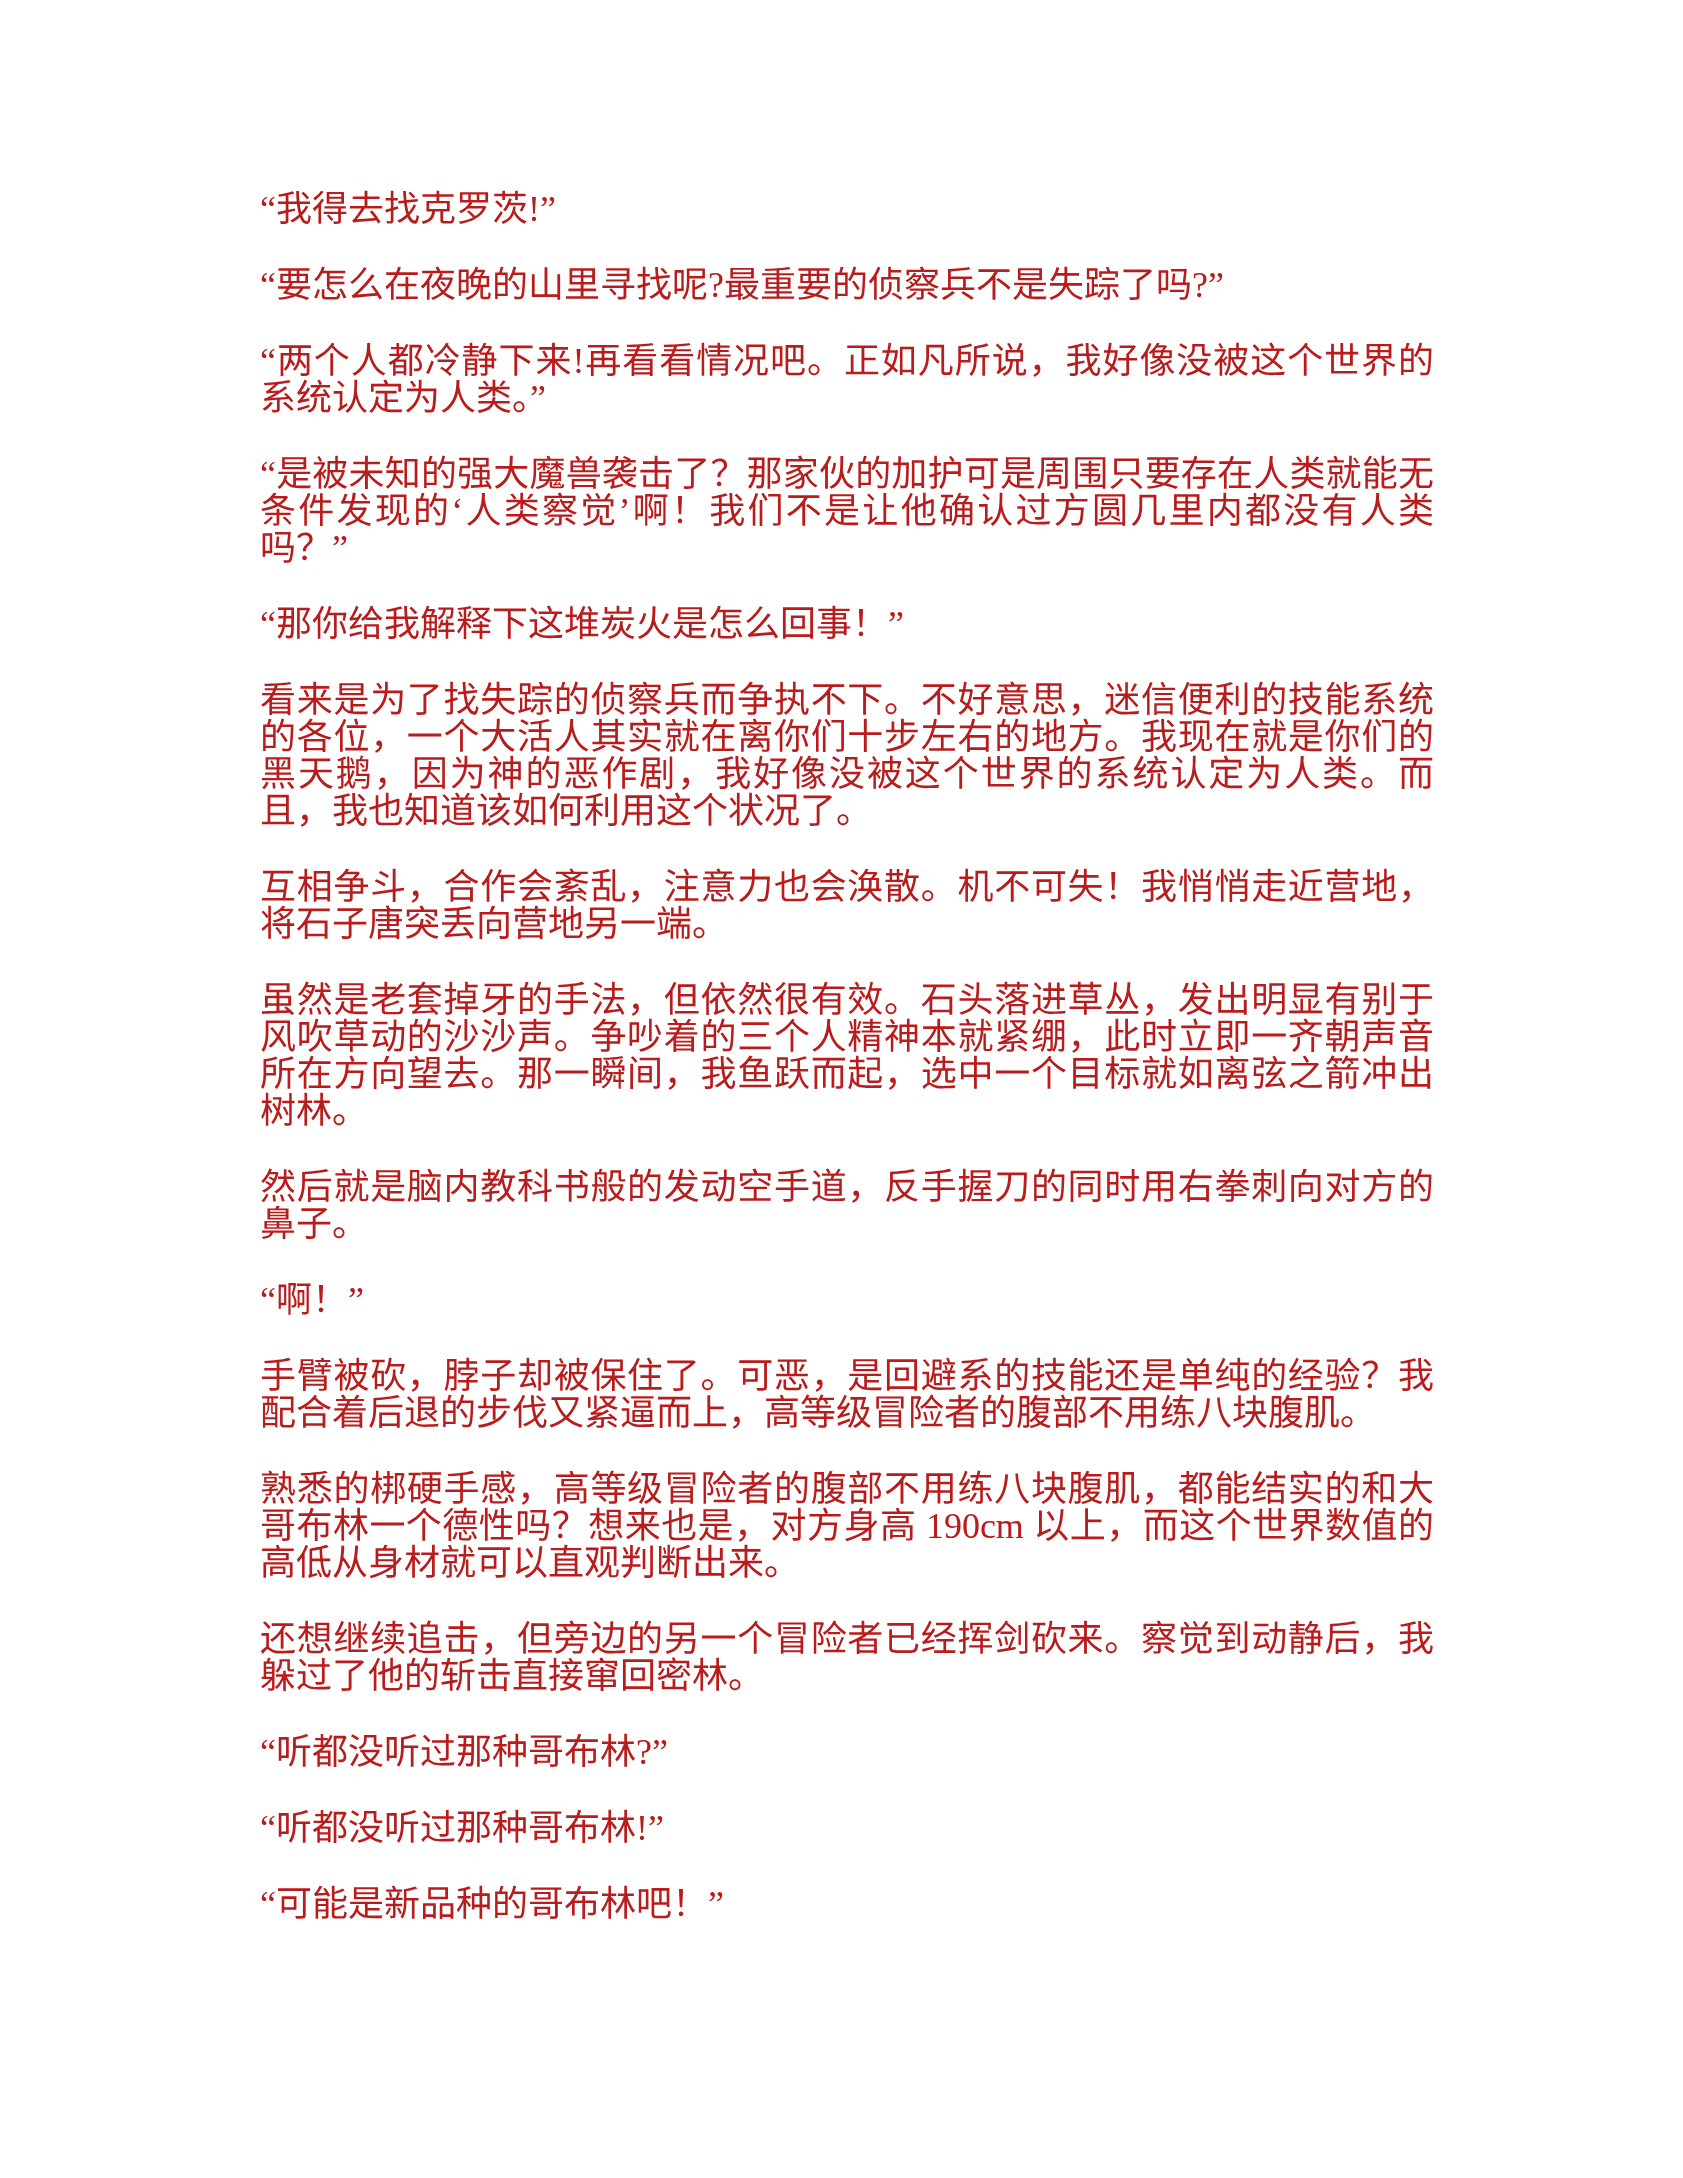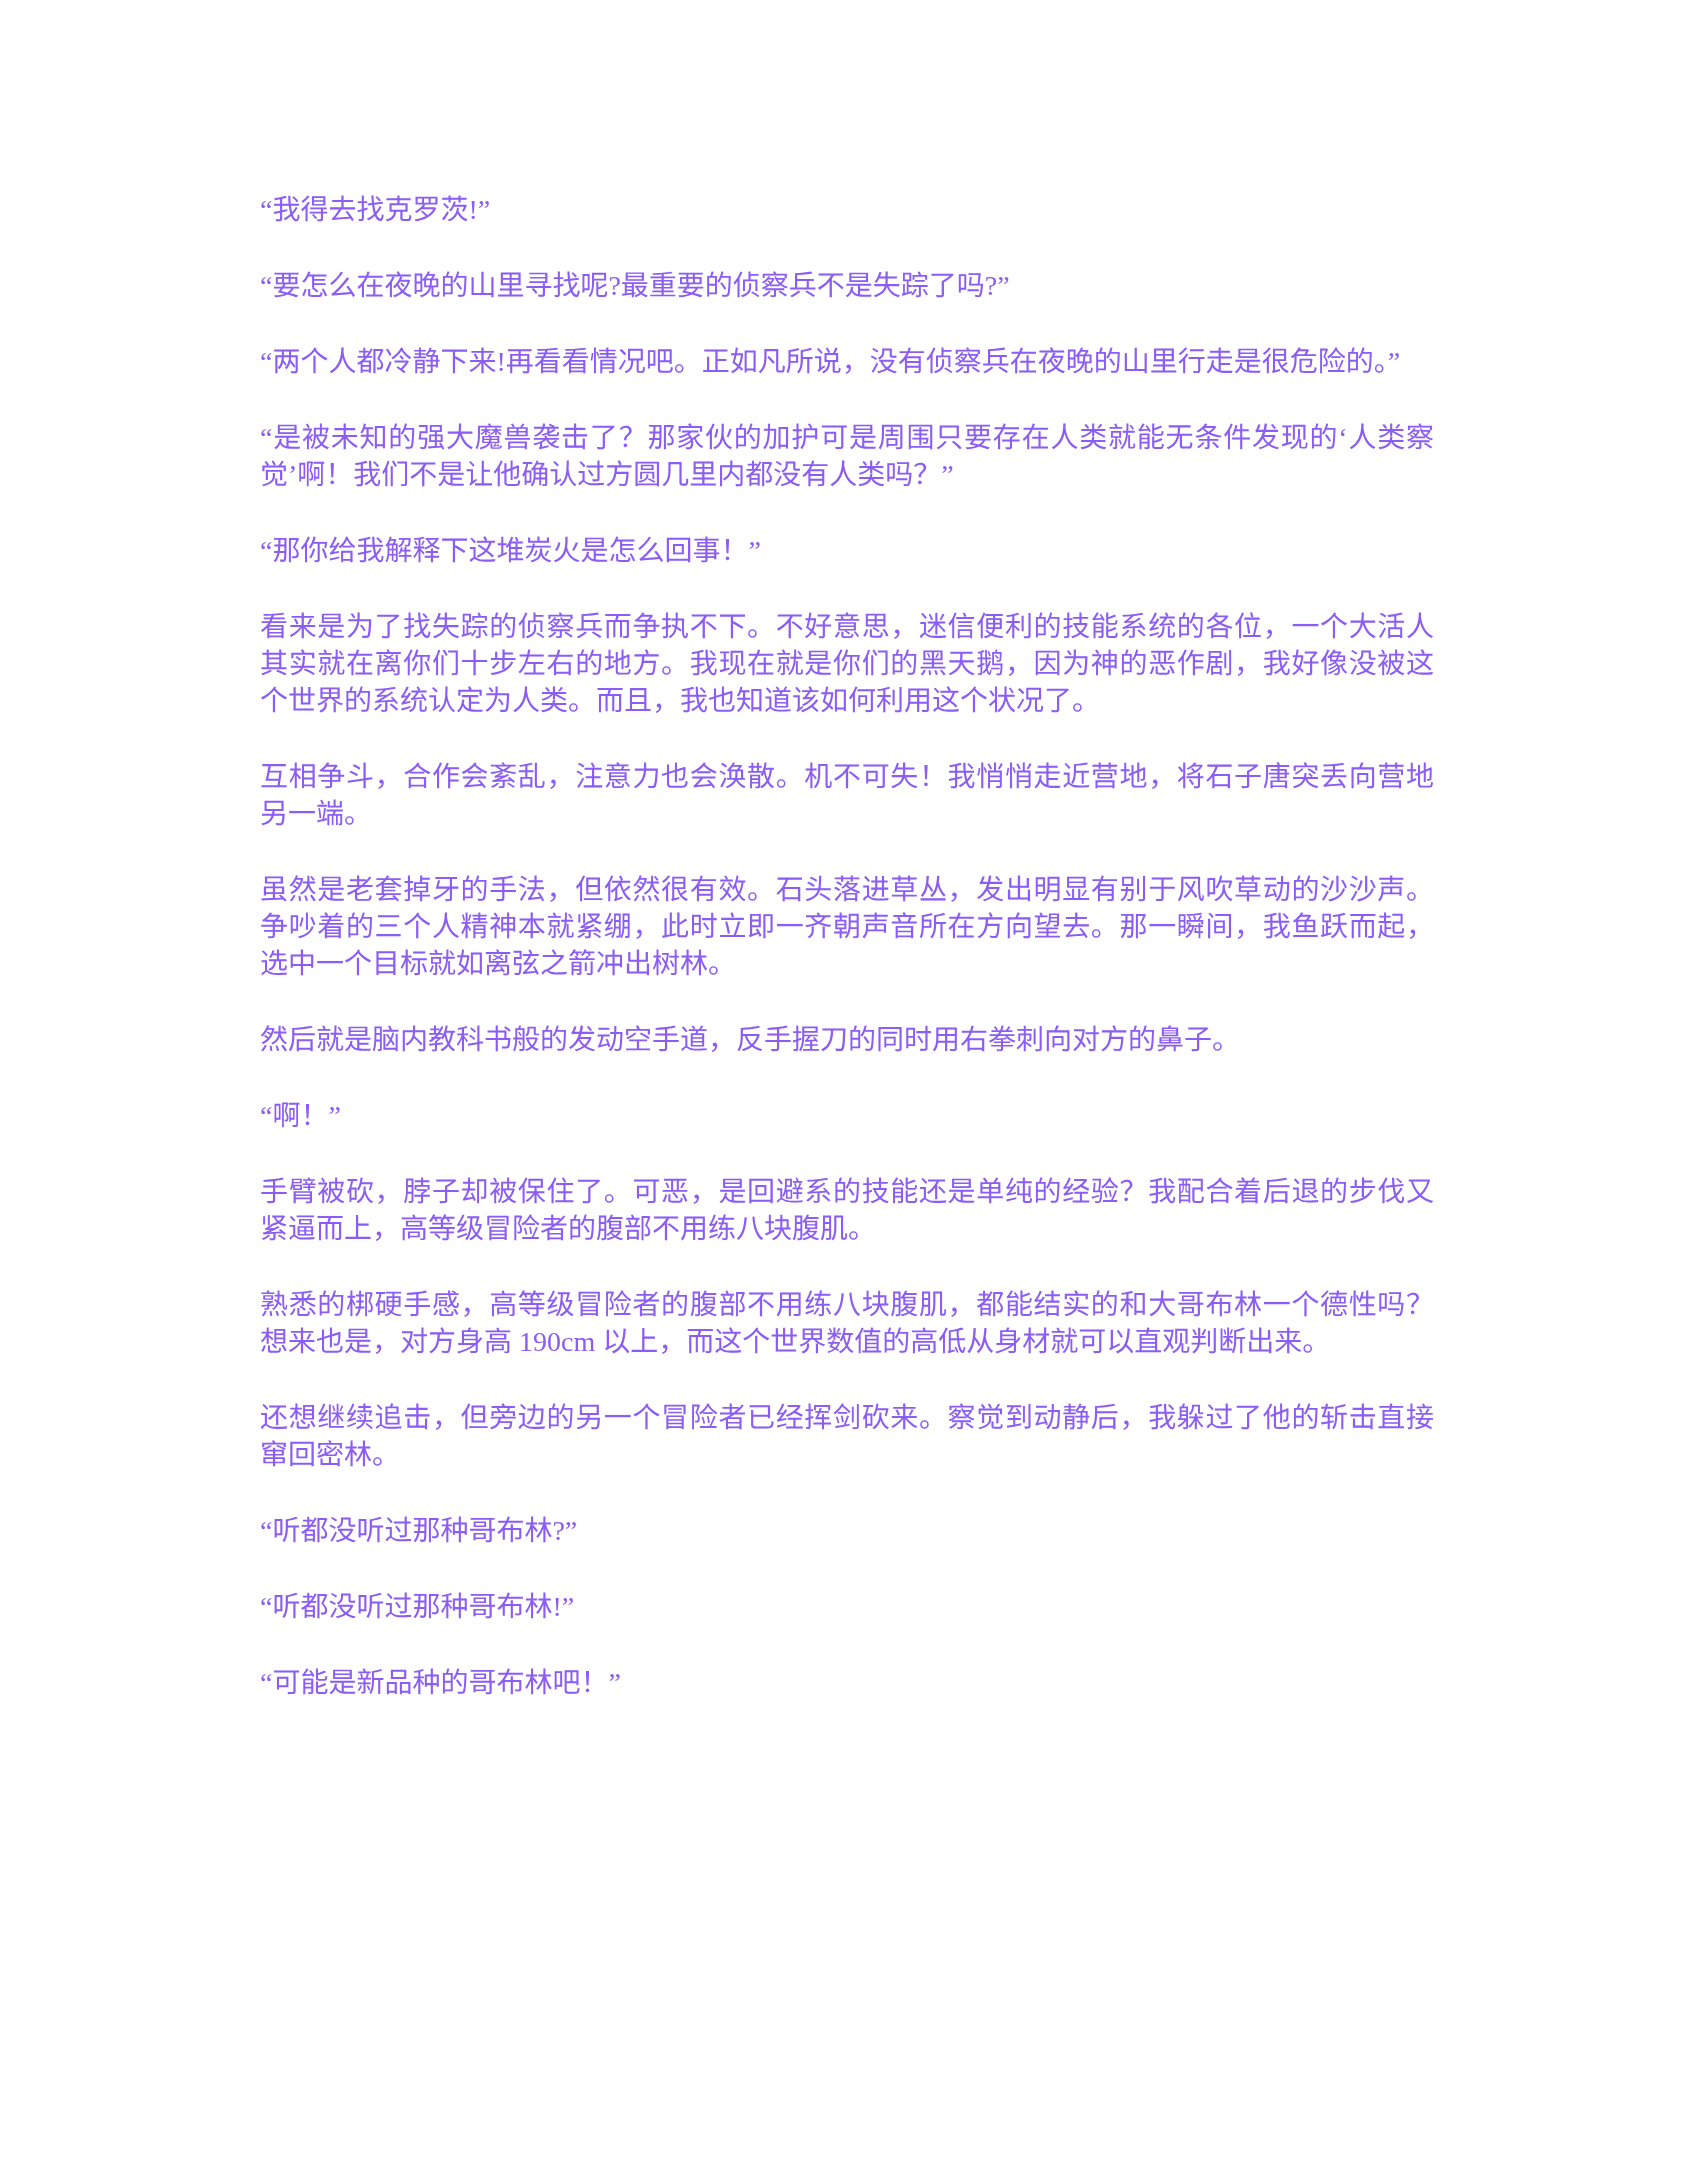--- a/index.html
+++ b/index.html
@@ -15,42 +15,42 @@
   .page {
     box-sizing: border-box;
     width: 1683px;
     height: 2178px;
     padding: 191px 0 0 260px;
     background: #ffffff;
   }
   .text-block {
     width: 1174px;
     font-family: "Liberation Serif", "DejaVu Serif", serif;
-    font-size: 28px;
+    font-size: 36px;
     line-height: 37px;
-    color: #8b5cf6;
+    color: #b91c1c;
     text-align: justify;
     line-break: strict;
     word-break: normal;
   }
   .text-block p {
     margin: 0 0 39px 0;
   }
   .text-block p:last-child {
     margin-bottom: 16px;
   }
 </style>
 </head>
 <body>
 
 <main class="page">
   <div class="text-block">
     <p>“我得去找克罗茨!”</p>
     <p>“要怎么在夜晚的山里寻找呢?最重要的侦察兵不是失踪了吗?”</p>
-    <p>“两个人都冷静下来!再看看情况吧。正如凡所说，没有侦察兵在夜晚的山里行走是很危险的。”</p>
+    <p>“两个人都冷静下来!再看看情况吧。正如凡所说，我好像没被这个世界的系统认定为人类。”</p>
     <p>“是被未知的强大魔兽袭击了？那家伙的加护可是周围只要存在人类就能无条件发现的‘人类察觉’啊！我们不是让他确认过方圆几里内都没有人类吗？”</p>
     <p>“那你给我解释下这堆炭火是怎么回事！”</p>
     <p>看来是为了找失踪的侦察兵而争执不下。不好意思，迷信便利的技能系统的各位，一个大活人其实就在离你们十步左右的地方。我现在就是你们的黑天鹅，因为神的恶作剧，我好像没被这个世界的系统认定为人类。而且，我也知道该如何利用这个状况了。</p>
     <p>互相争斗，合作会紊乱，注意力也会涣散。机不可失！我悄悄走近营地，将石子唐突丢向营地另一端。</p>
     <p>虽然是老套掉牙的手法，但依然很有效。石头落进草丛，发出明显有别于风吹草动的沙沙声。争吵着的三个人精神本就紧绷，此时立即一齐朝声音所在方向望去。那一瞬间，我鱼跃而起，选中一个目标就如离弦之箭冲出树林。</p>
     <p>然后就是脑内教科书般的发动空手道，反手握刀的同时用右拳刺向对方的鼻子。</p>
     <p>“啊！”</p>
     <p>手臂被砍，脖子却被保住了。可恶，是回避系的技能还是单纯的经验？我配合着后退的步伐又紧逼而上，高等级冒险者的腹部不用练八块腹肌。</p>
     <p>熟悉的梆硬手感，高等级冒险者的腹部不用练八块腹肌，都能结实的和大哥布林一个德性吗？想来也是，对方身高 190cm 以上，而这个世界数值的高低从身材就可以直观判断出来。</p>
     <p>还想继续追击，但旁边的另一个冒险者已经挥剑砍来。察觉到动静后，我躲过了他的斩击直接窜回密林。</p>

